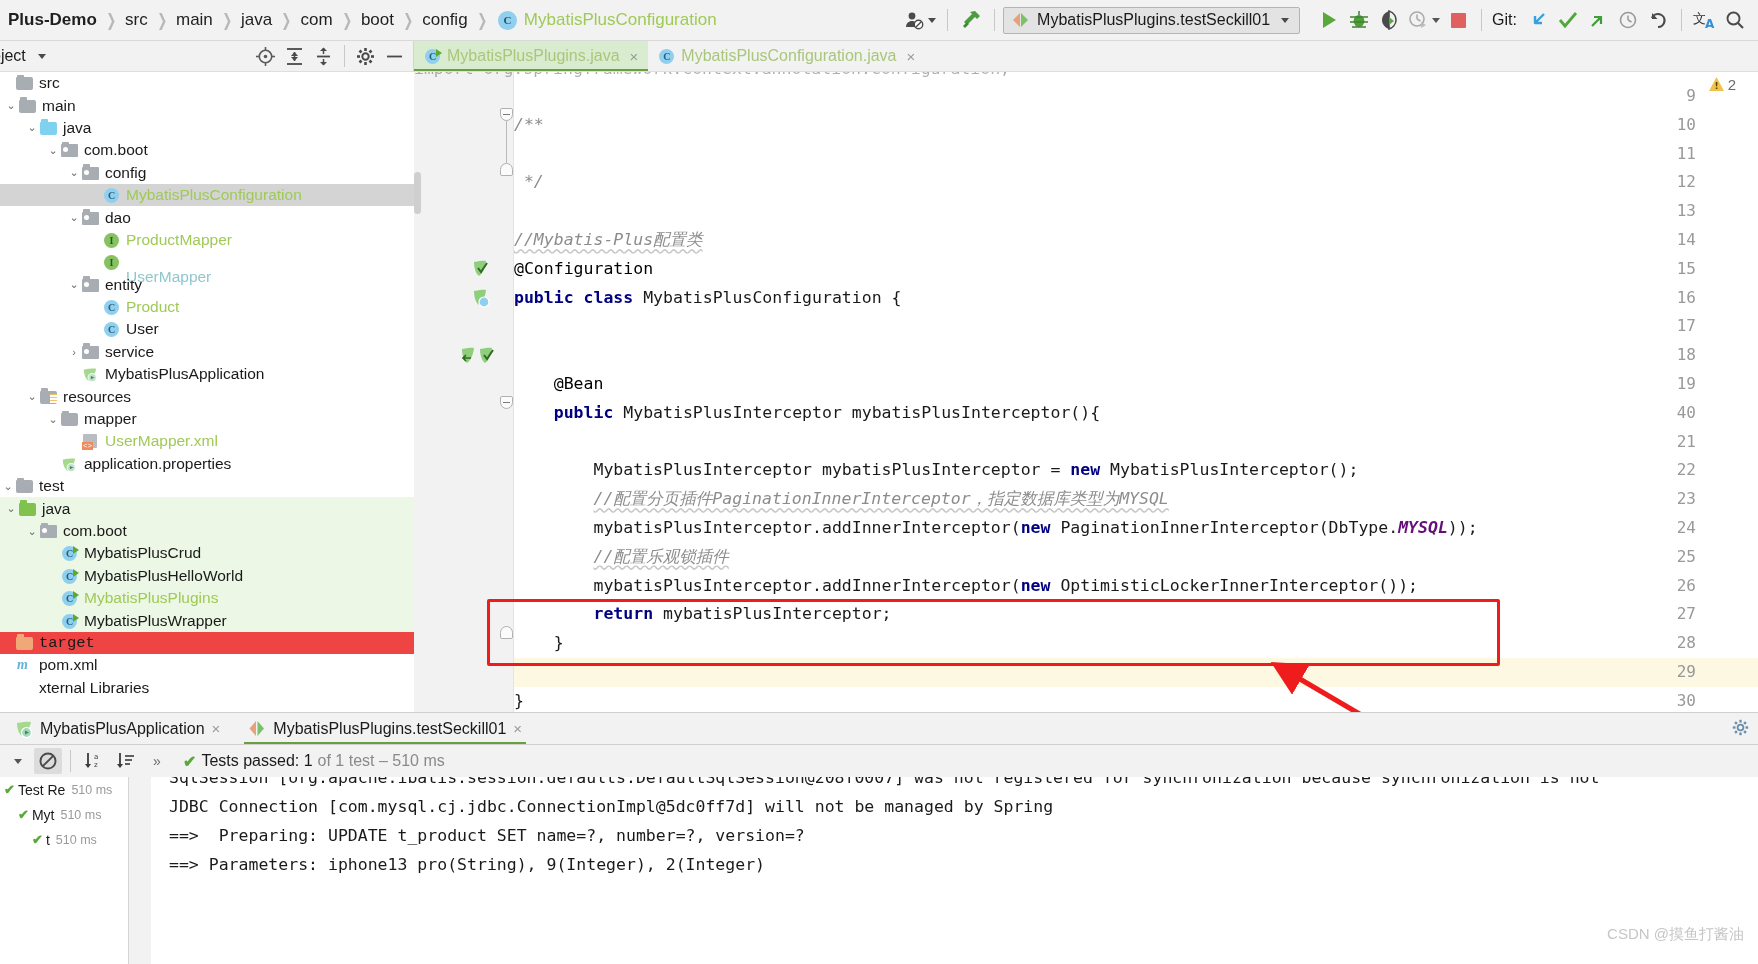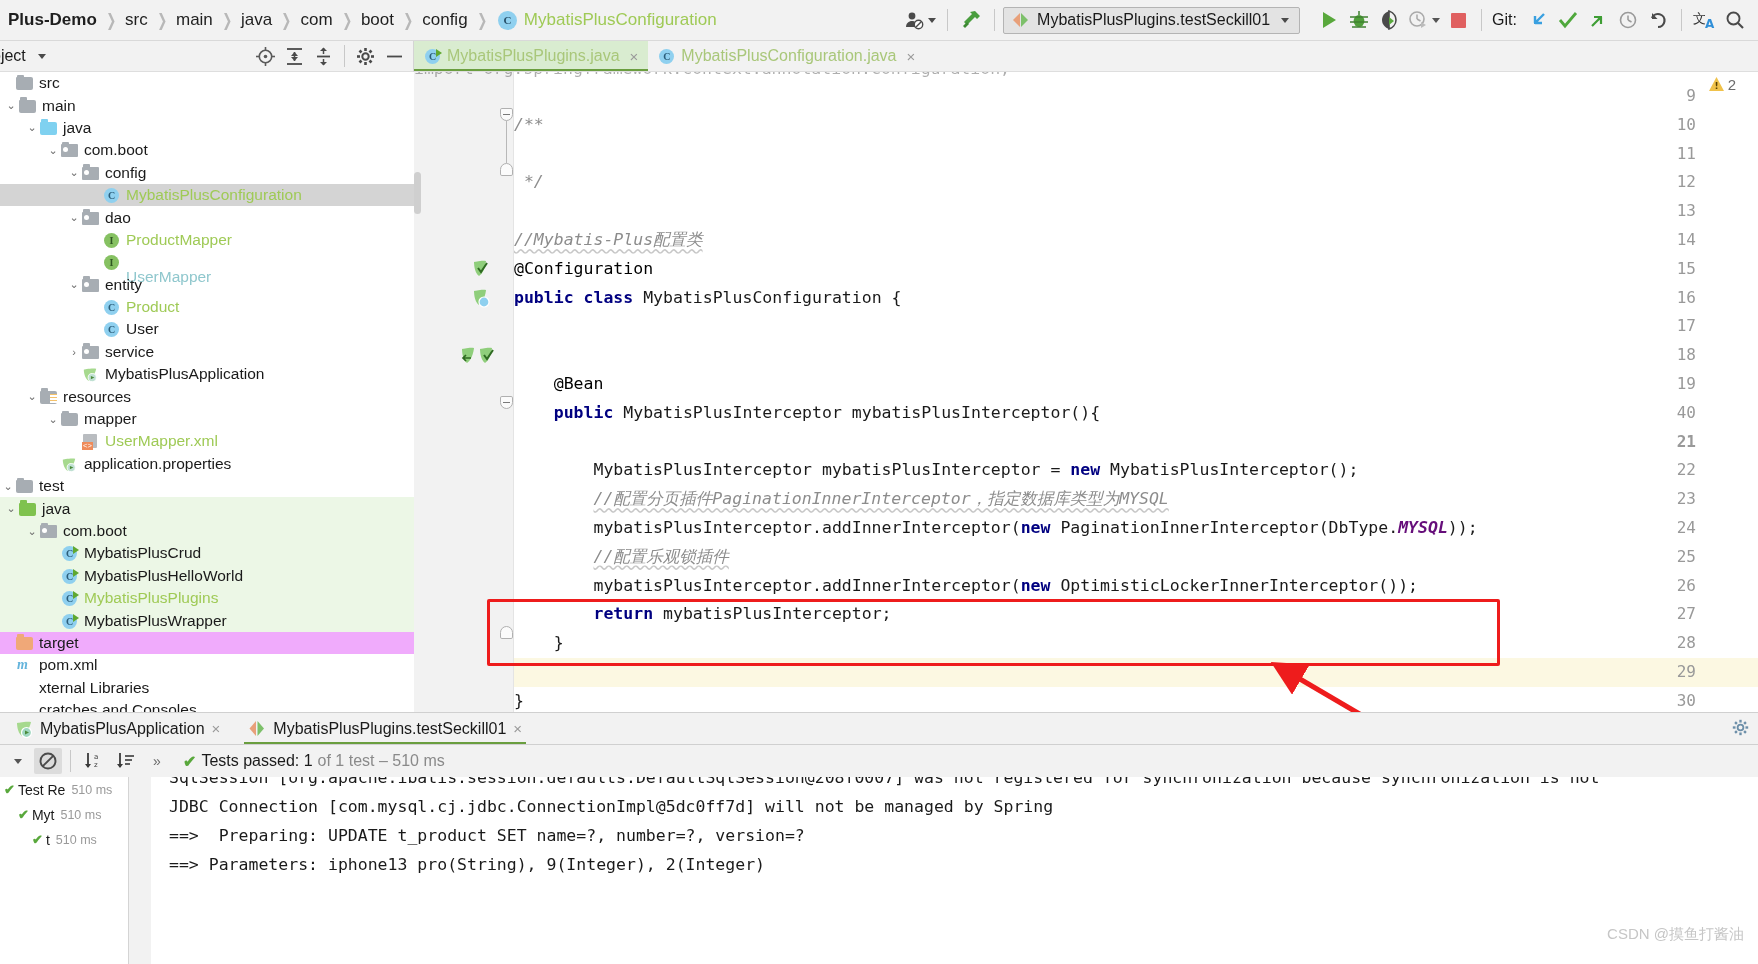--- a/index.html
+++ b/index.html
@@ -82,21 +82,21 @@
     width: 16px; text-align: center; color: #6e6e6e; font-size: 11px;
     flex: 0 0 16px;
   }
   .trow .ticon { flex: 0 0 18px; width: 18px; height: 16px; margin-right: 5px; position: relative; }
   .trow .tlabel { color: #1a1a1a; }
   .trow.sel { background: #d4d4d4; }
   .trow.sel .tlabel { color: #a9c77a; }
   .g-green  { color: #9fca56 !important; }
   .g-teal   { color: #8fc7cd !important; margin-top: 29px; }
   .band-test   { background: #ecf7e6; }
-  .band-target { background: #f0abfc; }
+  .band-target { background: #ef4444; font-family: Liberation Mono, monospace; }
 
   
   .f-gray, .f-blue, .f-green, .f-orange {
     position: absolute; left: 0; top: 2px; width: 17px; height: 13px;
     border-radius: 1px 2px 2px 2px;
   }
   .f-gray   { background: #a7adb3; }
   .f-blue   { background: #7fd1f0; }
   .f-green  { background: #7fc24e; }
   .f-orange { background: #f0a878; }
@@ -716,26 +716,20 @@
           <span class="ic-mvn">m</span>
         </span>
         <span class="tlabel ">pom.xml</span>
       </div>
       <div class="trow">
         <span style="flex: 0 0 auto;"></span>
         <span class="arrow"></span>
         <span class="ticon"></span>
         <span class="tlabel ">xternal Libraries</span>
       </div>
-      <div class="trow">
-        <span style="flex: 0 0 auto;"></span>
-        <span class="arrow"></span>
-        <span class="ticon"></span>
-        <span class="tlabel ">cratches and Consoles</span>
-      </div>
     </div>
   <div class="side-scroll"></div>
 
   <div class="ed-tabs">
     <div class="ed-tab active">
       <span class="ic-tab">
         <span class="ic-class ic-run">C</span>
       </span>
       <span class="tabname">MybatisPlusPlugins.java</span>
       <span class="xclose">×</span>
@@ -764,21 +758,21 @@
         <div class="lineno" style="top: 67.6px;">11</div>
         <div class="lineno" style="top: 96.4px;">12</div>
         <div class="lineno" style="top: 125.2px;">13</div>
         <div class="lineno" style="top: 154px;">14</div>
         <div class="lineno" style="top: 182.8px;">15</div>
         <div class="lineno" style="top: 211.6px;">16</div>
         <div class="lineno" style="top: 240.4px;">17</div>
         <div class="lineno" style="top: 269.2px;">18</div>
         <div class="lineno" style="top: 298px;">19</div>
         <div class="lineno" style="top: 326.8px;">40</div>
-        <div class="lineno" style="top: 355.6px; font-weight: bold;">21</div>
+        <div class="lineno" style="top: 355.6px;">21</div>
         <div class="lineno" style="top: 384.4px;">22</div>
         <div class="lineno" style="top: 413.2px;">23</div>
         <div class="lineno" style="top: 442px;">24</div>
         <div class="lineno" style="top: 470.8px;">25</div>
         <div class="lineno" style="top: 499.6px;">26</div>
         <div class="lineno" style="top: 528.4px;">27</div>
         <div class="lineno" style="top: 557.2px;">28</div>
         <div class="lineno" style="top: 586px;">29</div>
         <div class="lineno" style="top: 614.8px;">30</div>
       </div>

